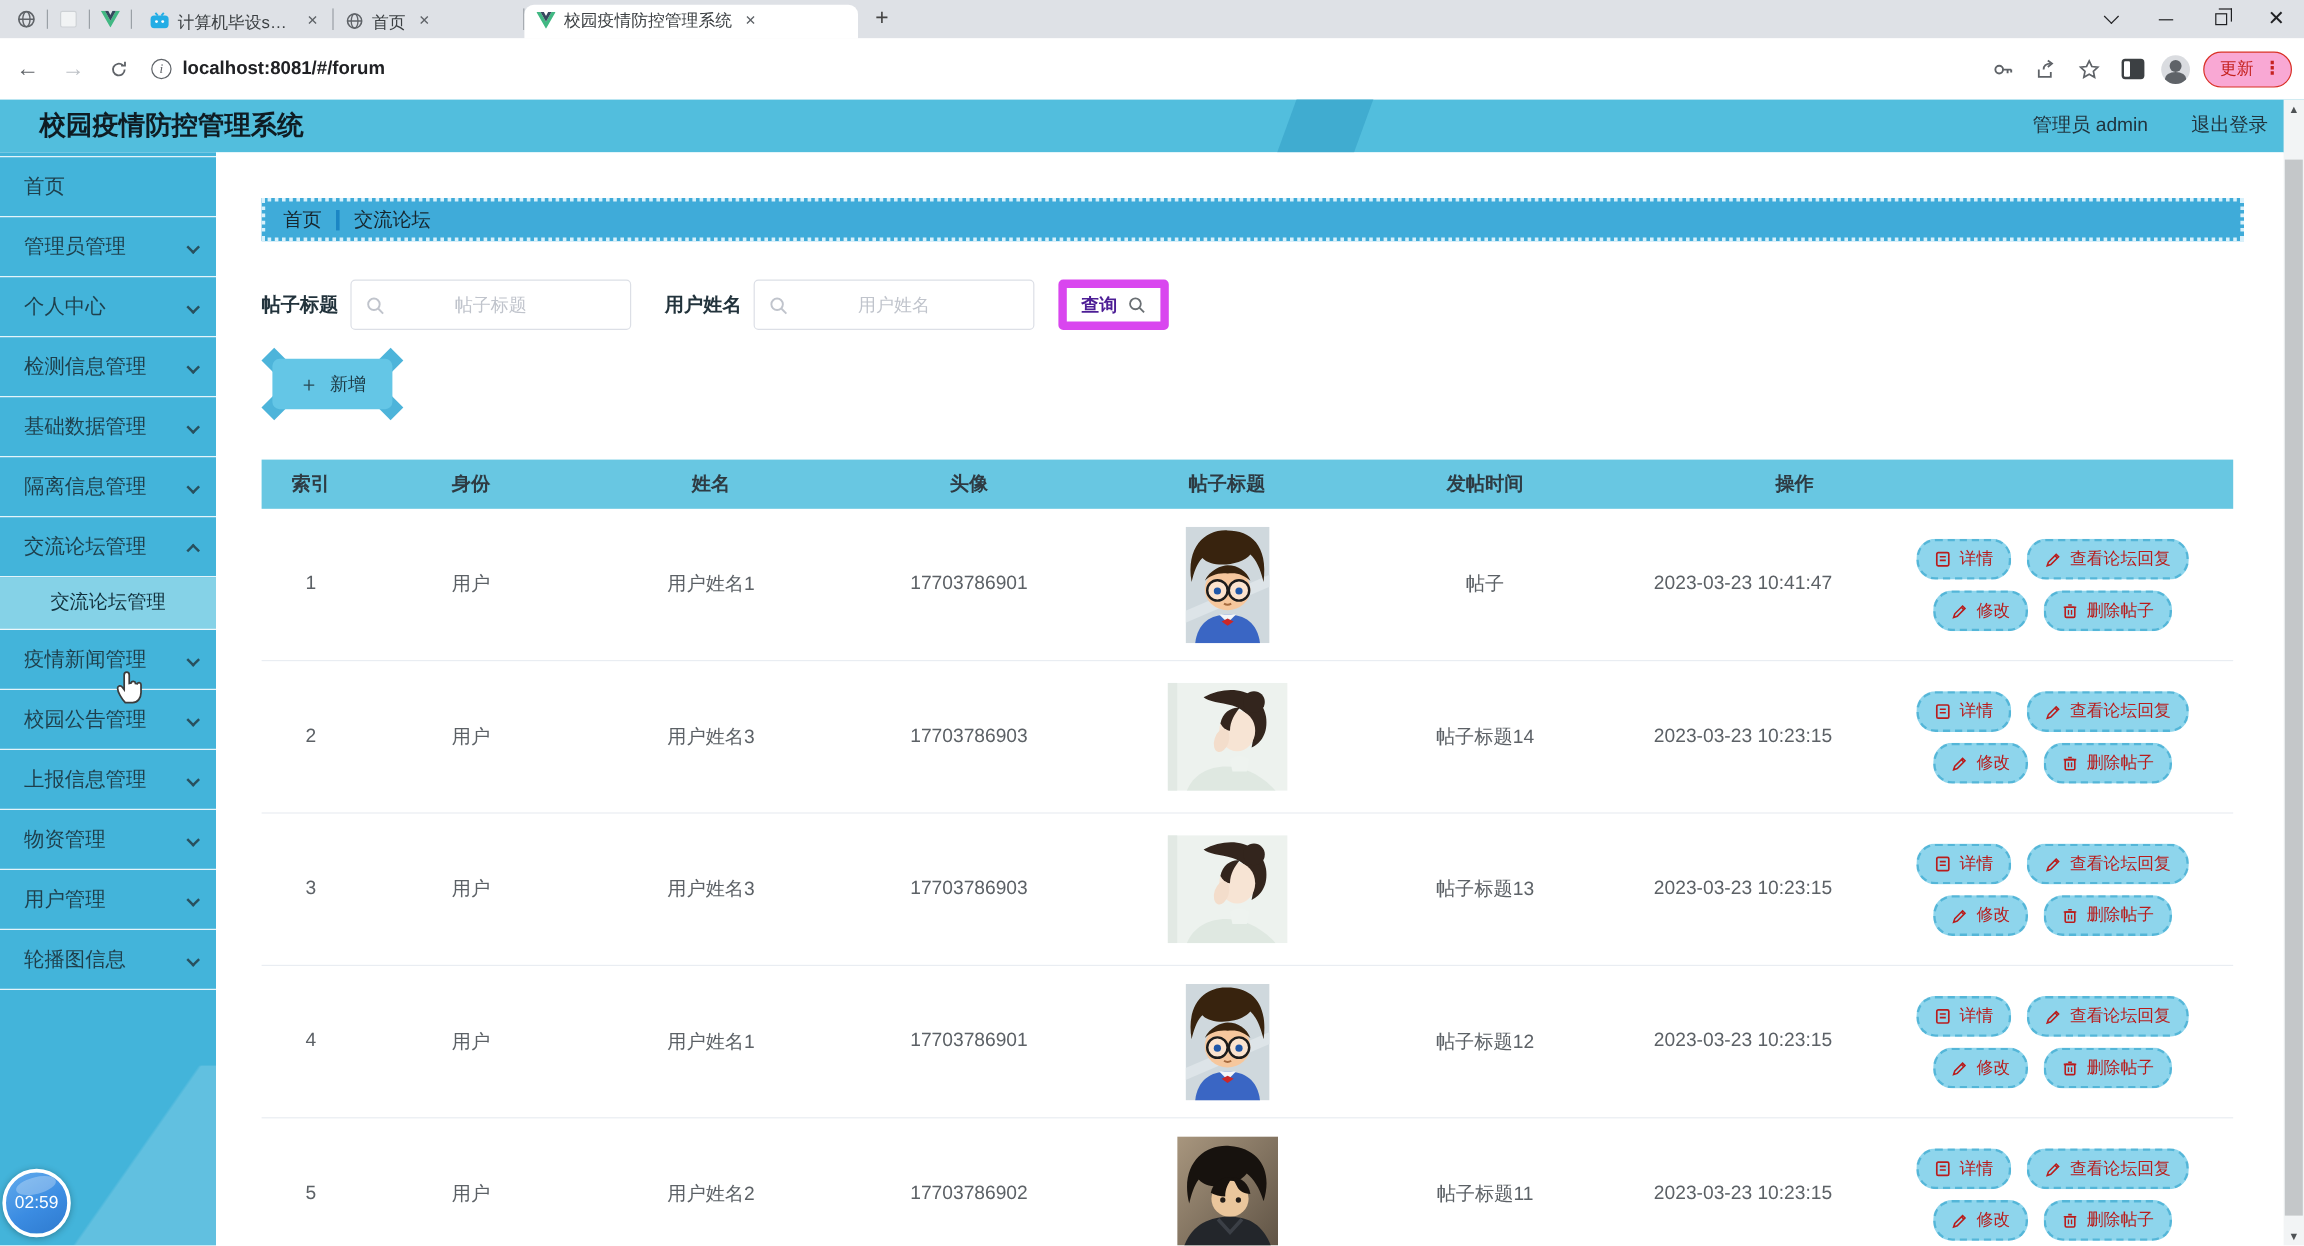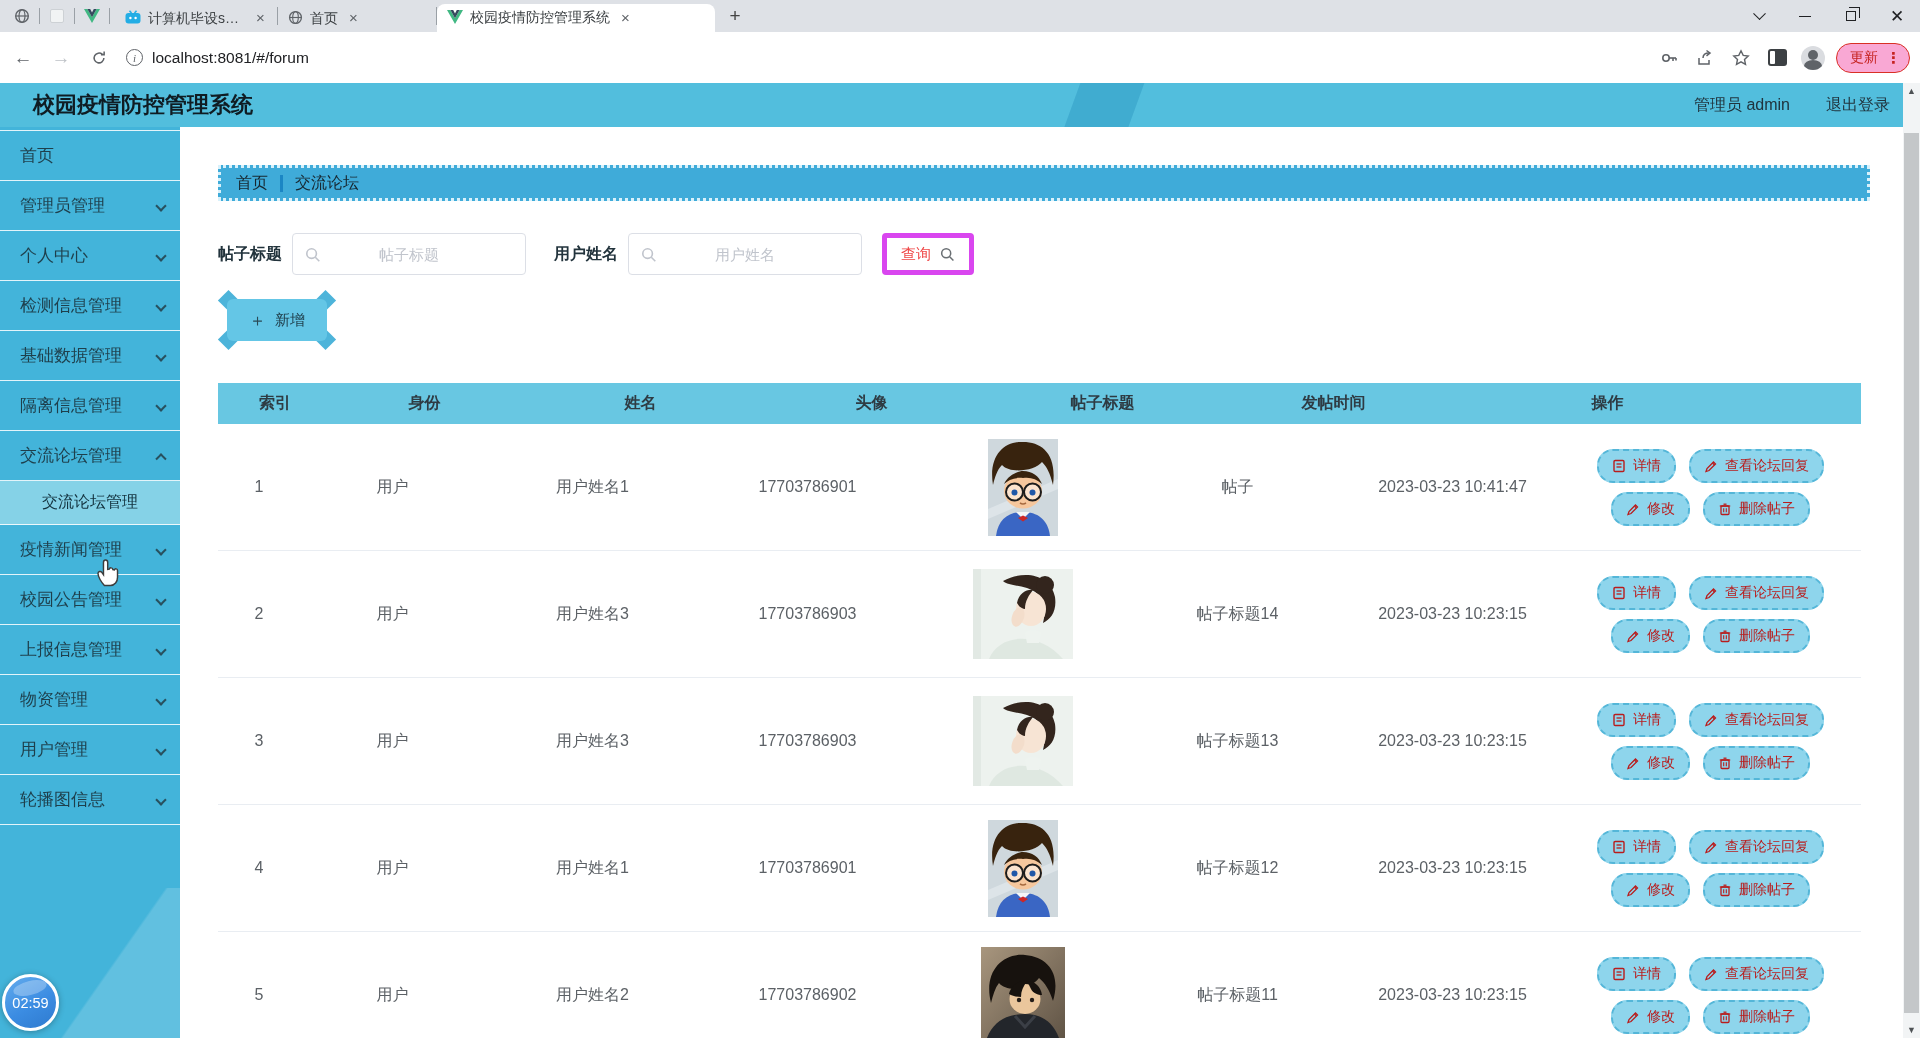--- a/index.html
+++ b/index.html
@@ -35,21 +35,21 @@
 
   .toolbar { position:absolute; top:32px; left:0; right:0; height:51px; background:#fff;
              display:flex; align-items:center; }
   .nav-ico { width:30px; height:30px; margin-left:8px; display:flex; align-items:center;
              justify-content:center; color:#5f6368; font-size:19px; }
   .nav-ico.disabled { color:#bdc1c6; }
   .urlbox { margin-left:12px; display:flex; align-items:center; gap:9px; }
   .info-badge { width:17px; height:17px; border:1.4px solid #5f6368; border-radius:50%;
                 color:#5f6368; font-size:11px; display:flex; align-items:center;
                 justify-content:center; font-style:italic; font-family:"Liberation Serif",serif; }
-  .url-text { font-size:15.5px; color:#202124; }
+  .url-text { font-size:15.5px; color:#202124;font-weight:bold; }
   .tb-right { margin-left:auto; display:flex; align-items:center; gap:10px; padding-right:10px; }
   .tb-ico { width:26px; height:26px; display:flex; align-items:center; justify-content:center; color:#5f6368; }
   .panel-ico { width:19px; height:17px; background:#3c4043; border-radius:3px; position:relative; }
   .panel-ico:before { content:""; position:absolute; left:2px; top:2px; bottom:2px; width:5px;
                       background:#fff; border-radius:1px; }
   .avatar-ico { width:24px; height:24px; border-radius:50%; background:#dadce0; position:relative; overflow:hidden; }
   .avatar-ico:before { content:""; position:absolute; left:7px; top:4px; width:10px; height:10px;
                        border-radius:50%; background:#5f6368; }
   .avatar-ico:after { content:""; position:absolute; left:3px; top:14px; width:18px; height:12px;
                       border-radius:50%; background:#5f6368; }
@@ -87,35 +87,35 @@
   .bc-sep { width:3px; height:17px; background:#1b86c4; }
 
   .search-row { position:absolute; top:106px; left:38px; display:flex; align-items:center; }
   .s-label { font-size:16px; font-weight:600; color:#22333c; margin-right:10px; }
   .sinput { position:relative; width:234px; height:42px; border:1px solid #dcdfe6; border-radius:4px;
             background:#fff; margin-right:12px; }
   .sinput input { width:100%; height:100%; border:none; outline:none; background:transparent;
                   text-align:center; font-size:15px; color:#333; font-family:inherit; }
   .sinput input::placeholder { color:#c0c4cc; }
   .mag-in { position:absolute; left:12px; top:13px; }
-  .query-btn { width:92px; height:42px; border:5px solid #d946ef; background:#fff; border-radius:4px;
+  .query-btn { width:92px; height:42px; border:7px solid #d946ef; background:#fff; border-radius:4px;
                display:flex; align-items:center; justify-content:center; gap:9px; font-size:15px;
-               color:#ef4444; margin-left:8px; }
+               color:#4c1d95; margin-left:8px;font-weight:bold; }
 
   .add-wrap { position:absolute; top:172px; left:47px; width:100px; height:42px; }
   .tri { position:absolute; width:15px; height:15px; background:#4db4da; transform:rotate(45deg); }
   .tri.tl { left:-6px; top:-6px; } .tri.tr { right:-6px; top:-6px; }
   .tri.bl { left:-6px; bottom:-6px; } .tri.br { right:-6px; bottom:-6px; }
   .add-btn { position:absolute; inset:0; background:#64c6e6; border-radius:6px; display:flex;
              align-items:center; justify-content:center; gap:9px; font-size:15px; color:#1d3a46; }
   .plus-g { font-size:17px; color:#2a4a56; }
 
   .table { position:absolute; top:256px; left:38px; width:1643px; }
   .thead { display:flex; height:41px; background:#68c7e2; }
-  .th { display:flex; align-items:center; justify-content:center; font-size:16px; font-weight:700; color:#2e3b43;margin-left:16px; }
+  .th { display:flex; align-items:center; justify-content:center; font-size:16px; font-weight:700; color:#2e3b43; }
   .trow { display:flex; height:127px; border-bottom:1px solid #e9edf2; }
   .td { display:flex; align-items:center; justify-content:center; font-size:16px; color:#5c6166; }
   .w1{width:82px}.w2{width:185px}.w3{width:215px}.w4{width:215px}.w5{width:215px}
   .w6{width:215px}.w7{width:215px}.w8{width:301px}
   .av { display:block; }
   .ops { flex-wrap:wrap; gap:9px 13px; align-content:center; padding:0 4px; }
   .abtn { display:flex; align-items:center; gap:7px; background:#8ed5ec; border:2px dashed #54b6d8;
           border-radius:16px; padding:6px 13px; font-size:14px; color:#b91c1c; white-space:nowrap; }
 
   

